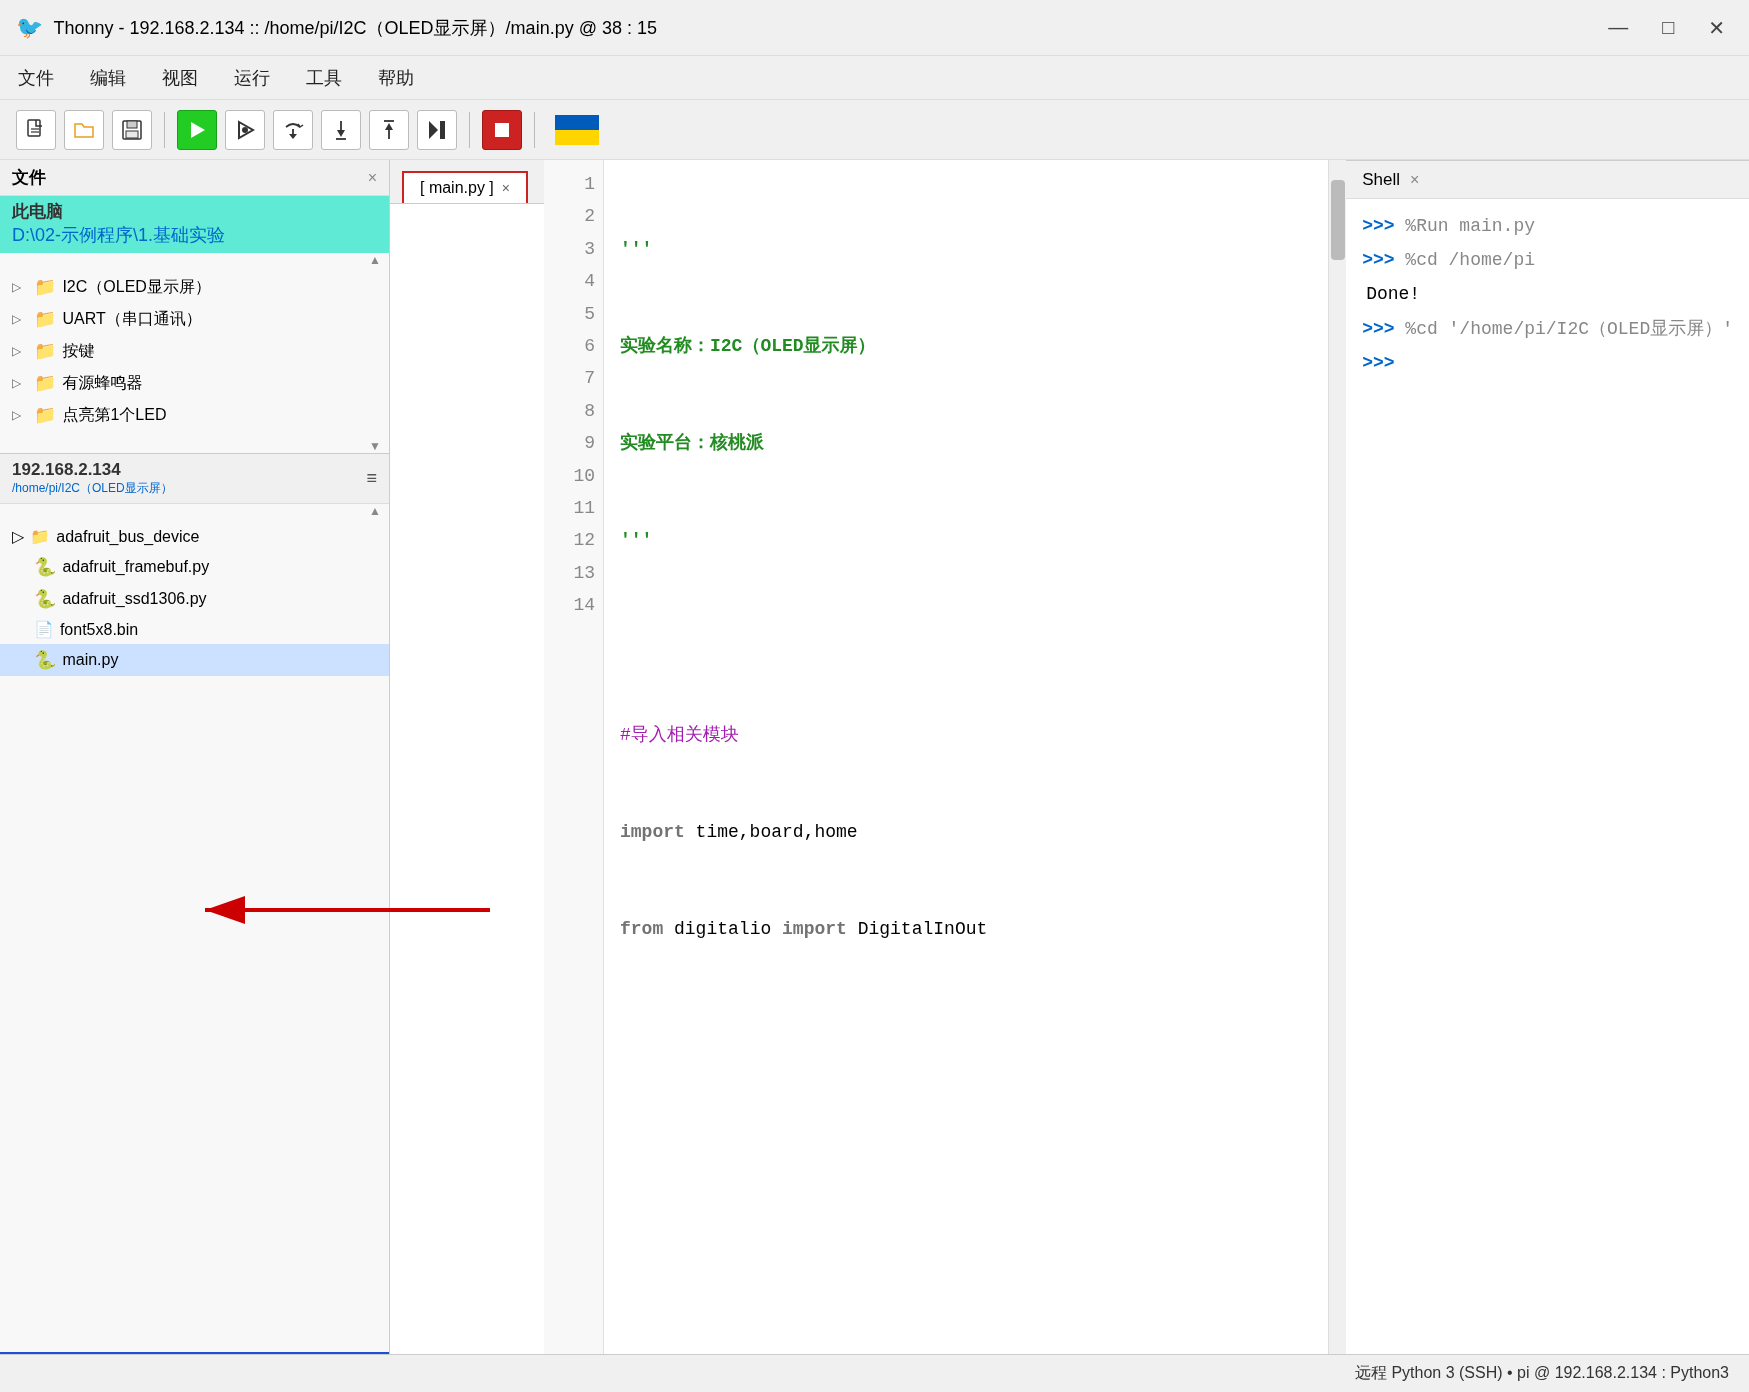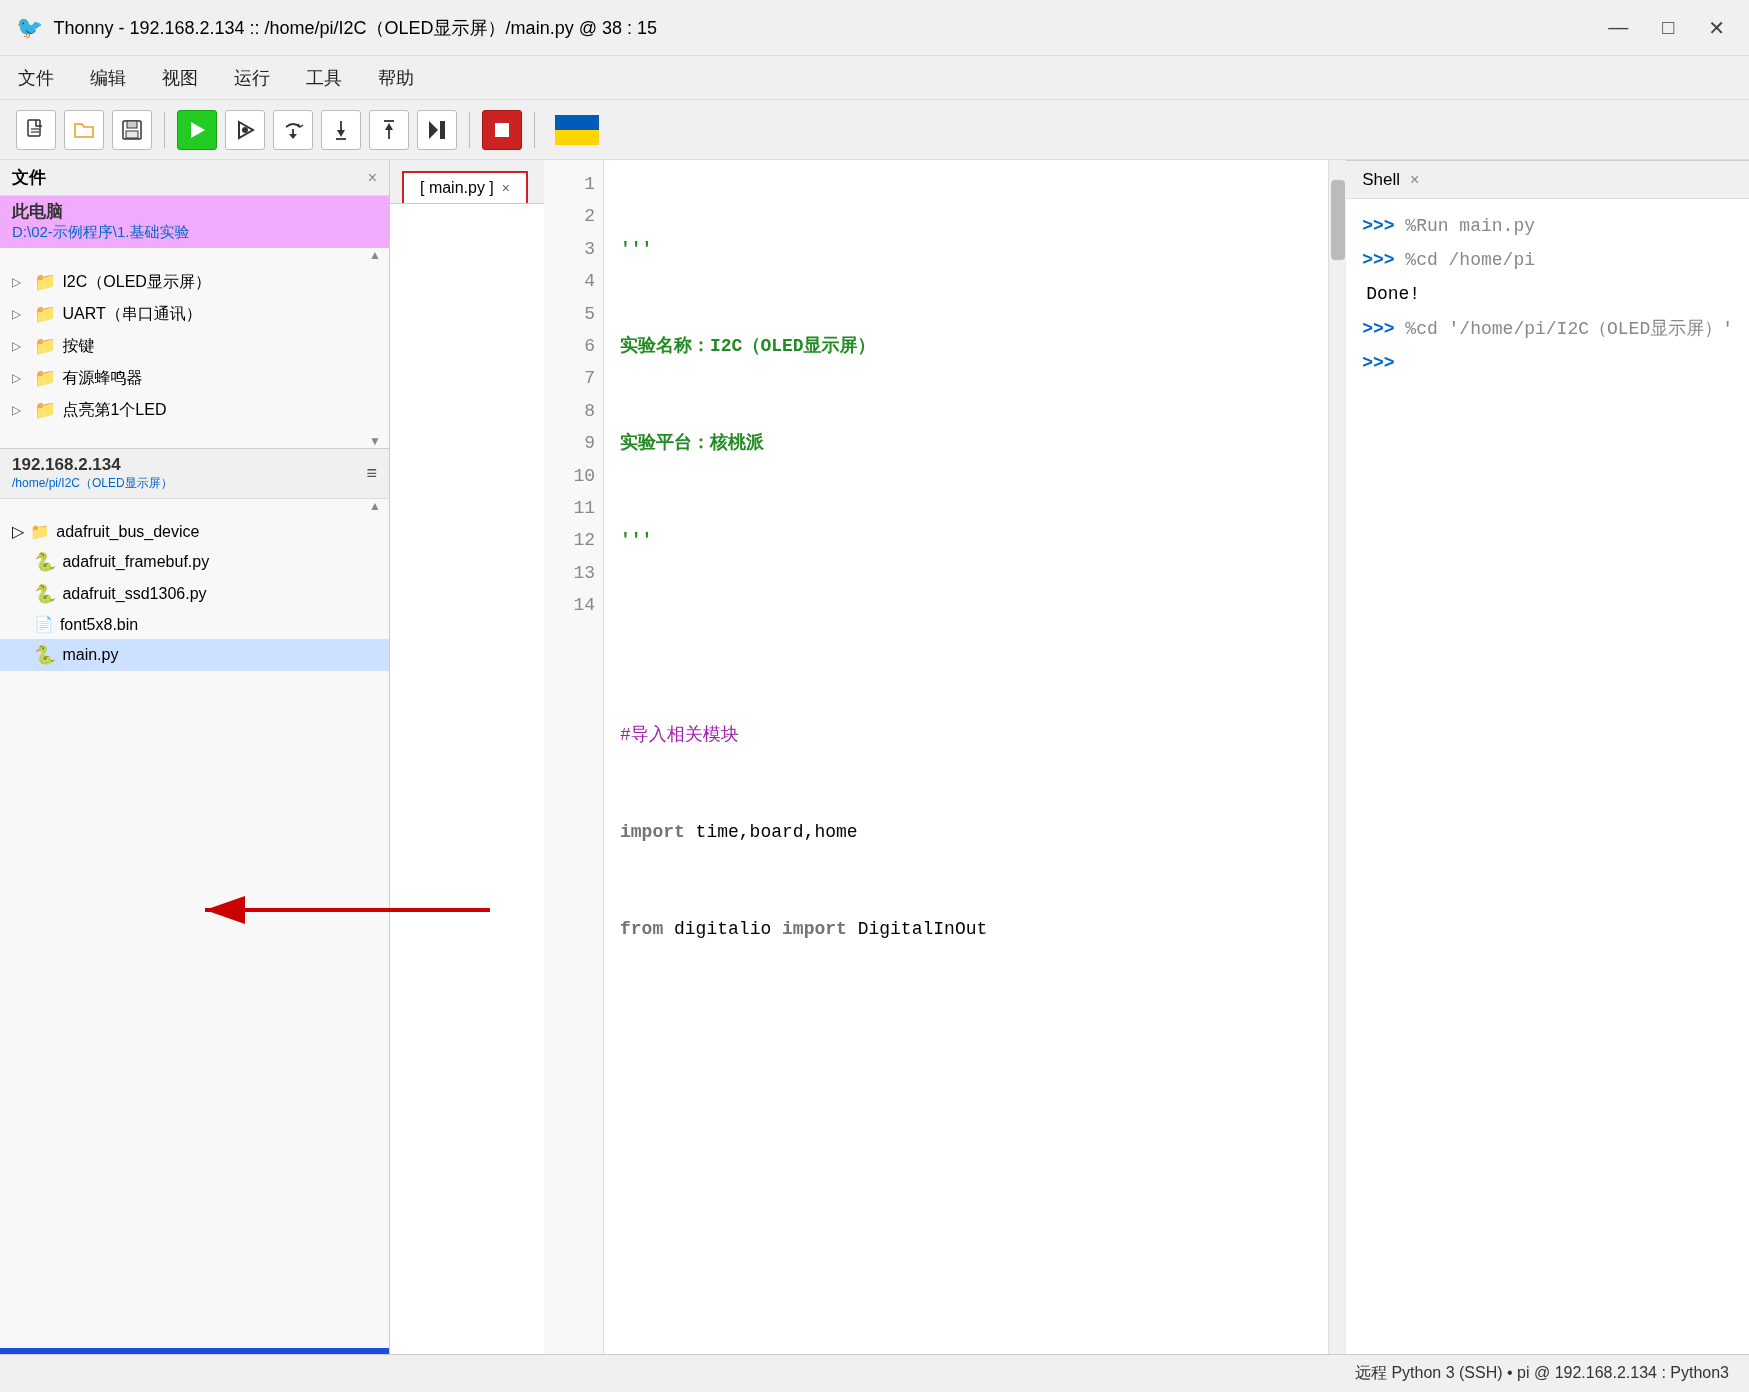--- a/index.html
+++ b/index.html
@@ -111,37 +111,37 @@
       padding: 6px 12px;
       background: #f0f0f0;
       border-bottom: 1px solid #ddd;
       font-size: 17px;
     }
     #files-header .close-x { cursor: pointer; color: #888; font-size: 16px; }
     #files-breadcrumb {
       font-size: 15px;
       color: #0066cc;
       padding: 4px 12px 6px 12px;
-      background: #f0abfc;
+      background: #5eead4;
     }
     .file-tree-item {
       display: flex;
       align-items: center;
       padding: 5px 12px;
       font-size: 16px;
       cursor: pointer;
       gap: 6px;
     }
     .file-tree-item .folder-icon { color: #e8a020; font-size: 18px; }
     .file-tree-item .expand-icon { color: #666; font-size: 12px; width: 16px; }
     
     #remote-section {
       flex: 1;
       overflow: auto;
-      border-bottom: 6px solid #1d4ed8;
+      border-bottom: 2px solid #1d4ed8;
     }
     #remote-header {
       display: flex;
       align-items: center;
       justify-content: space-between;
       padding: 6px 12px;
       background: #f0f0f0;
       border-bottom: 1px solid #ddd;
       font-size: 17px;
     }
@@ -398,21 +398,21 @@
 
     <div id="left-panel">
 
       <div id="files-section">
         <div id="files-header">
           <span style="font-weight:bold;">文件</span>
           <span class="close-x">×</span>
         </div>
         <div id="files-breadcrumb">
           <div style="font-weight:bold; color:#333; font-size:17px;">此电脑</div>
-          <div style="font-size:15px; color:#0066cc;">D:\02-示例程序\1.基础实验</div>
+          <div style="font-size:18px; color:#0066cc;">D:\02-示例程序\1.基础实验</div>
         </div>
 
         <div class="scroll-arrow" style="position:relative;">
           <div style="position:absolute; right:8px; top:0; color:#888;">▲</div>
           <div style="height:14px;"></div>
         </div>
 
         <div>
           <div class="file-tree-item">
             <span class="expand-icon">▷</span>

